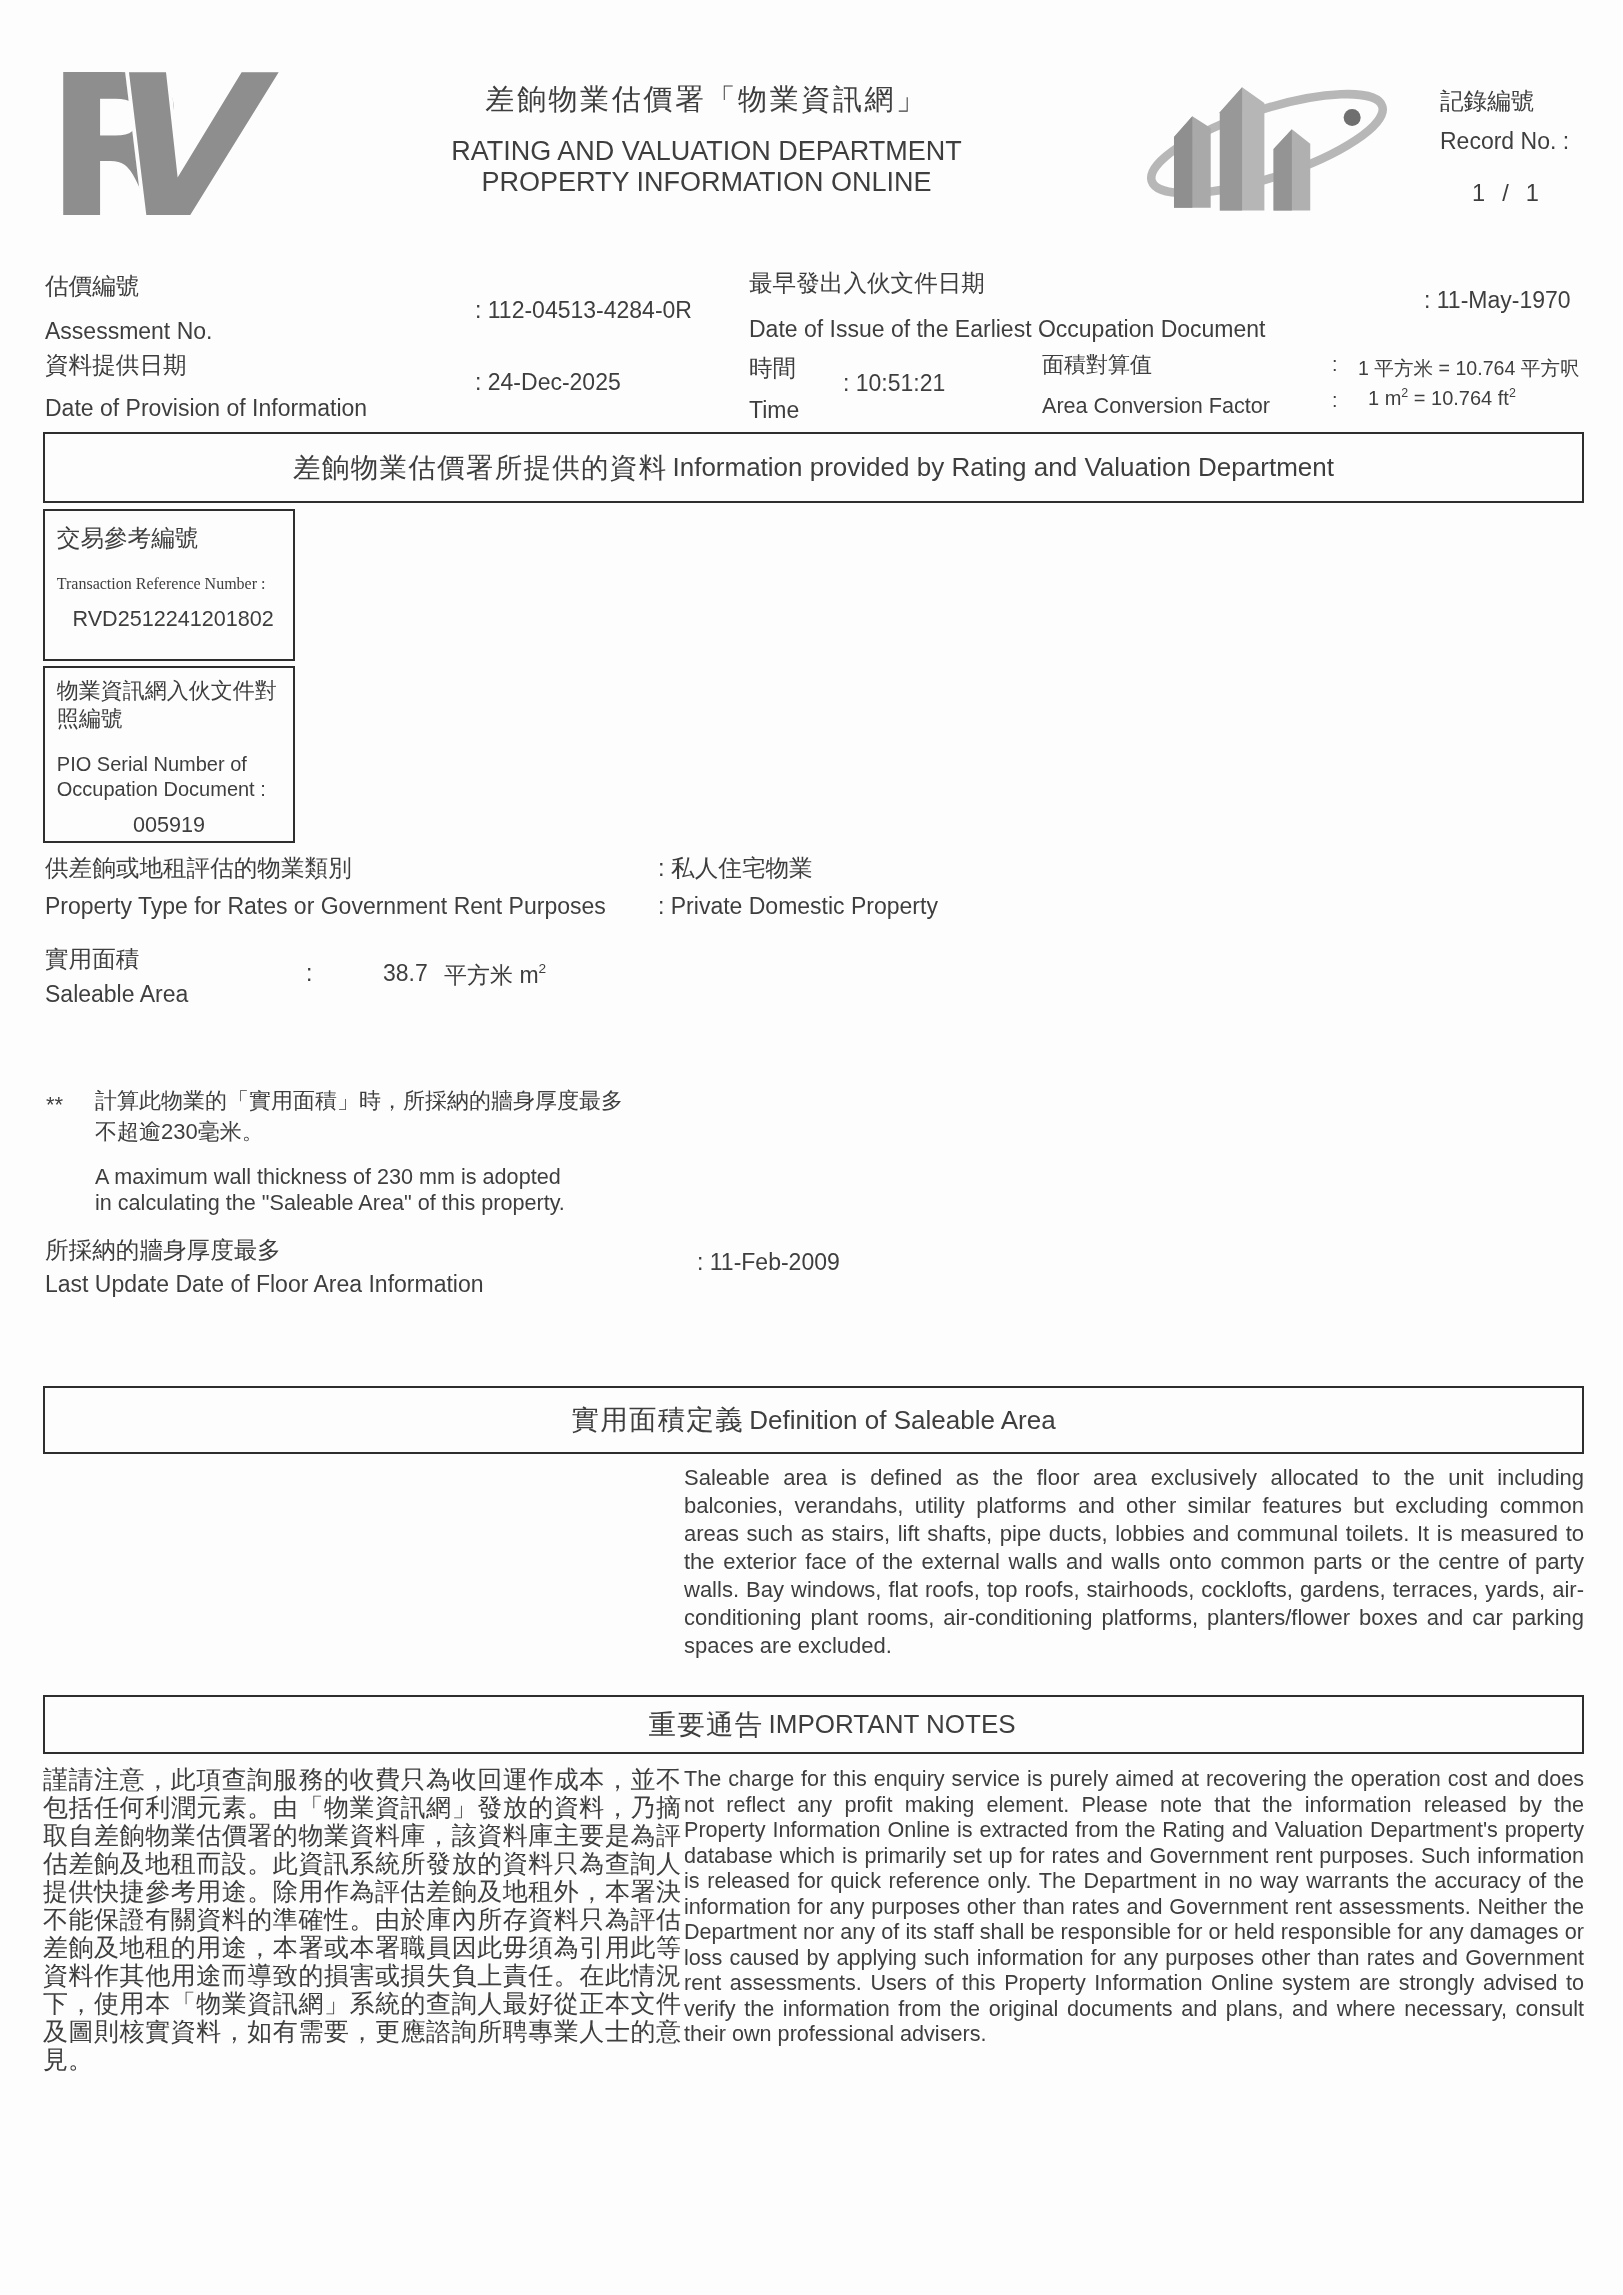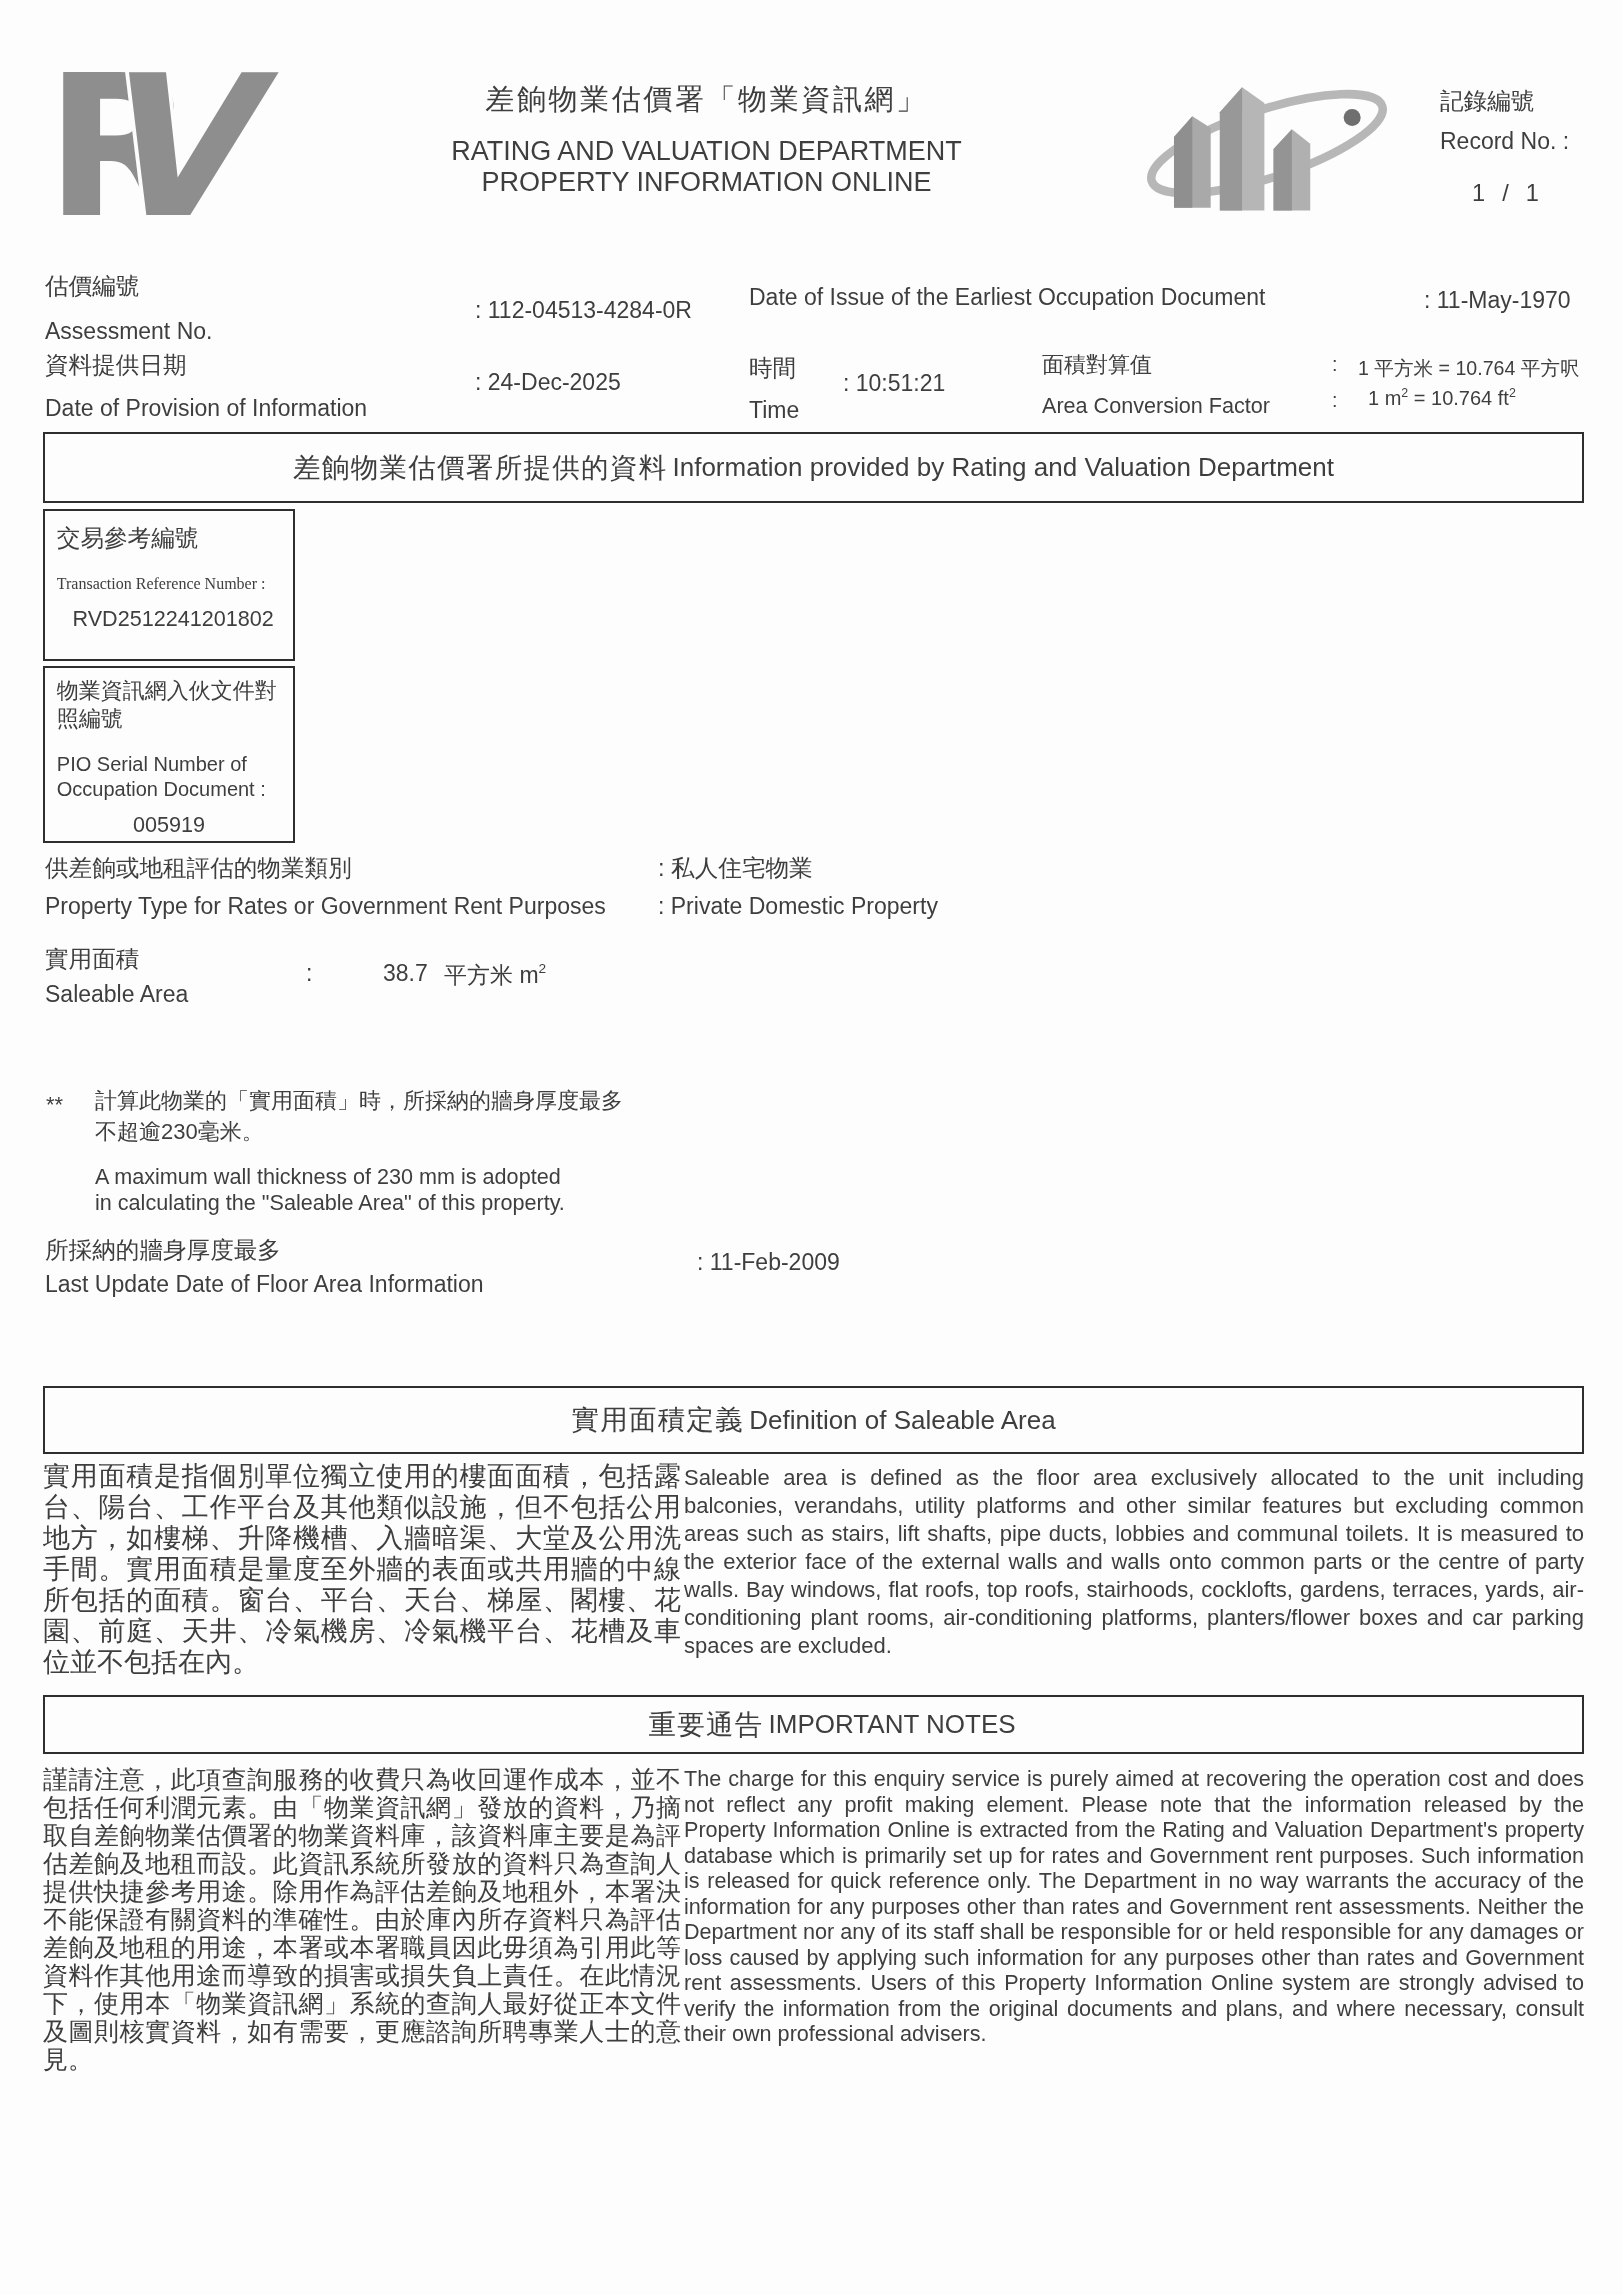--- a/index.html
+++ b/index.html
@@ -78,20 +78,21 @@
     <div style="font-size:23.6px;margin-top:25px;width:131px;text-align:center;word-spacing:10.5px;">1 / 1</div>
   </div>
 
   <div class="abs" style="left:45px;top:270px;">
     <div class="zh36">估價編號</div>
     <div class="en35" style="margin-top:15.7px;">Assessment No.</div>
   </div>
   <div class="abs en35" style="left:475px;top:297px;">: 112-04513-4284-0R</div>
 
   <div class="abs" style="left:749px;top:267px;">
+    <div class="zh36">最早發出入伙文件日期</div>
     <div class="en35" style="margin-top:17px;">Date of Issue of the Earliest Occupation Document</div>
   </div>
   <div class="abs en35" style="left:1424px;top:287px;">: 11-May-1970</div>
 
   <div class="abs" style="left:45px;top:349px;">
     <div class="zh36">資料提供日期</div>
     <div class="en35" style="margin-top:14.4px;">Date of Provision of Information</div>
   </div>
   <div class="abs en35" style="left:475px;top:369px;">: 24-Dec-2025</div>
 
@@ -152,21 +153,20 @@
   <div class="abs" style="left:45px;top:1234px;">
     <div class="zh36">所採納的牆身厚度最多</div>
     <div class="en35" style="margin-top:5.2px;">Last Update Date of Floor Area Information</div>
   </div>
   <div class="abs en35" style="left:697px;top:1249px;">: 11-Feb-2009</div>
 
   <div class="abs band" style="left:43px;top:1386px;width:1541px;height:68px;">
     <span class="bzh">實用面積定義</span>
     <span class="ben">Definition of Saleable Area</span>
   </div>
-  <div class="abs jus" style="left:43px;top:1461px;width:638px;font-size:27px;line-height:31px;">實用面積是指個別單位獨立使用的樓面面積，包括露台、陽台、工作平台及其他類似設施，但不包括公用地方，如樓梯、升降機槽、入牆暗渠、大堂及公用洗手間。實用面積是量度至外牆的表面或共用牆的中線所包括的面積。窗台、平台、天台、梯屋、閣樓、花園、前庭、天井、冷氣機房、冷氣機平台、花槽及車位並不包括在內。</div>
   <div class="abs jus" style="left:684px;top:1464px;width:900px;font-size:22px;line-height:28px;">Saleable area is defined as the floor area exclusively allocated to the unit including balconies, verandahs, utility platforms and other similar features but excluding common areas such as stairs, lift shafts, pipe ducts, lobbies and communal toilets.  It is measured to the exterior face of the external walls and walls onto common parts or the centre of party walls.  Bay windows, flat roofs, top roofs, stairhoods, cocklofts, gardens, terraces, yards, air-conditioning plant rooms, air-conditioning platforms, planters/flower boxes and car parking spaces are excluded.</div>
 
   <div class="abs band" style="left:43px;top:1695px;width:1541px;height:59px;padding-left:37px;">
     <span class="bzh">重要通告</span>
     <span class="ben">IMPORTANT NOTES</span>
   </div>
   <div class="abs jus" style="left:43px;top:1765px;width:638px;font-size:25px;line-height:28px;">謹請注意，此項查詢服務的收費只為收回運作成本，並不包括任何利潤元素。由「物業資訊網」發放的資料，乃摘取自差餉物業估價署的物業資料庫，該資料庫主要是為評估差餉及地租而設。此資訊系統所發放的資料只為查詢人提供快捷參考用途。除用作為評估差餉及地租外，本署決不能保證有關資料的準確性。由於庫內所存資料只為評估差餉及地租的用途，本署或本署職員因此毋須為引用此等資料作其他用途而導致的損害或損失負上責任。在此情況下，使用本「物業資訊網」系統的查詢人最好從正本文件及圖則核實資料，如有需要，更應諮詢所聘專業人士的意見。</div>
   <div class="abs jus" style="left:684px;top:1766px;width:900px;font-size:21.6px;line-height:25.5px;">The charge for this enquiry service is purely aimed at recovering the operation cost and does not reflect any profit making element. Please note that the information released by the Property Information Online is extracted from the Rating and Valuation Department's property database which is primarily set up for rates and Government rent purposes. Such information is released for quick reference only. The Department in no way warrants the accuracy of the information for any purposes other than rates and Government rent assessments. Neither the Department nor any of its staff shall be responsible for or held responsible for any damages or loss caused by applying such information for any purposes other than rates and Government rent assessments. Users of this Property Information Online system are strongly advised to verify the information from the original documents and plans, and where necessary, consult their own professional advisers.</div>
 
 </div>

